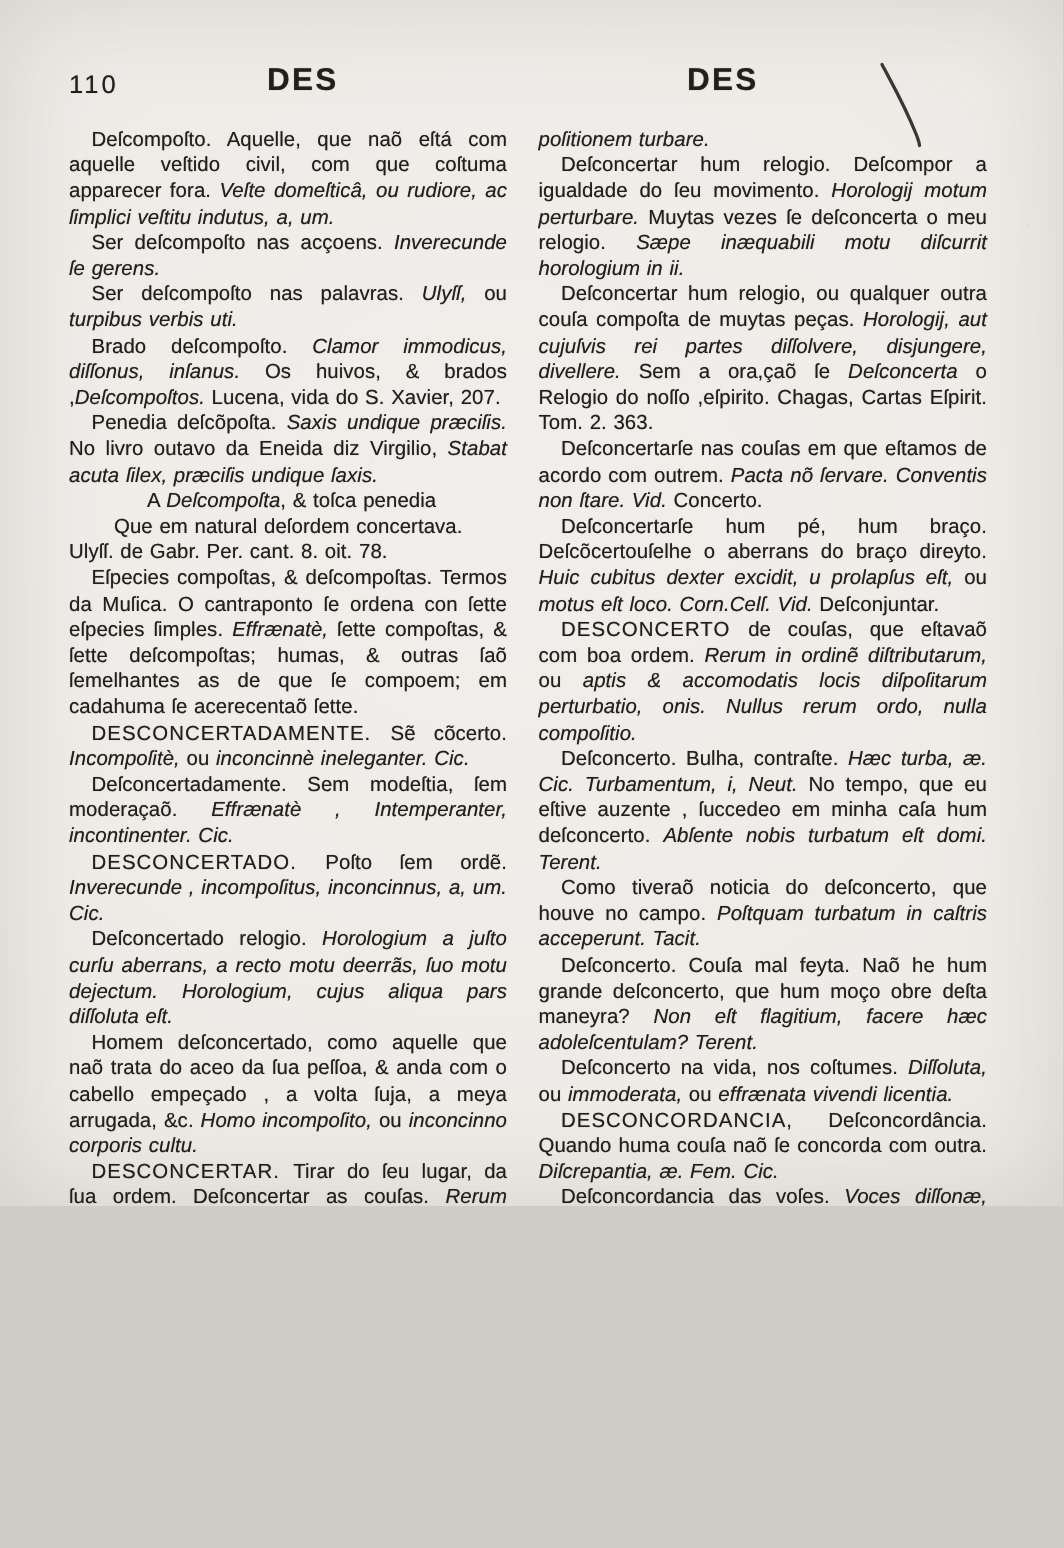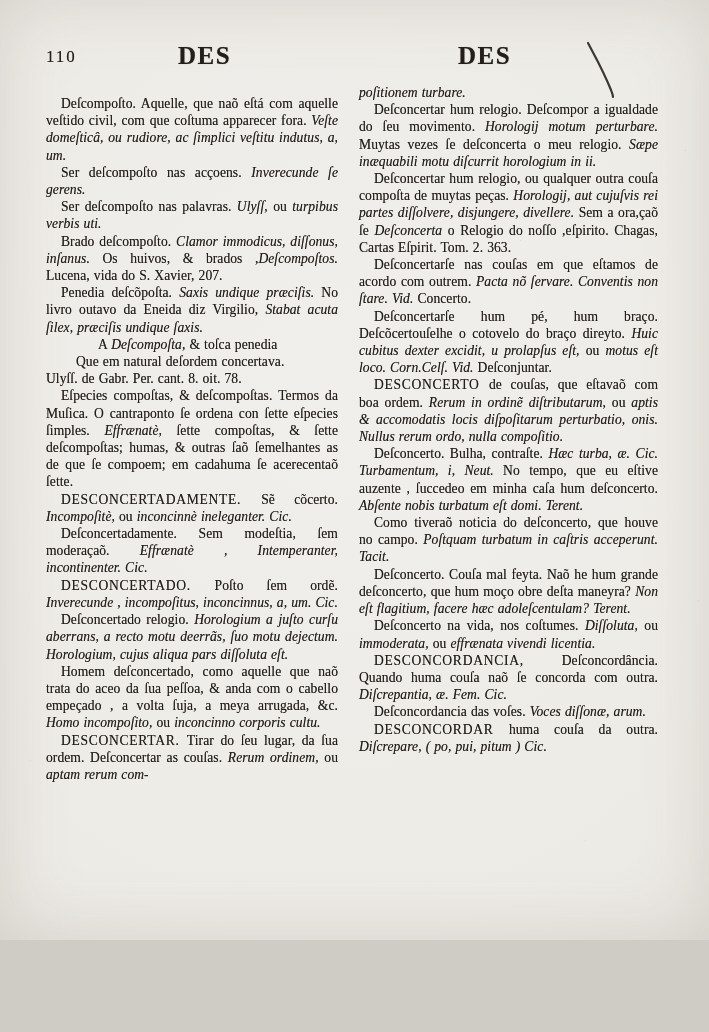--- a/index.html
+++ b/index.html
@@ -1,46 +1,46 @@
 <!DOCTYPE html>
 <html><head>
 <meta charset="utf-8">
 <style>
   html,body { margin:0; padding:0; background:#cfccc6; }
   .page {
     position:relative;
-    width:709px; height:940px;
+    width:709px; height:804px;
     margin:0 auto;
     background:
       radial-gradient(ellipse 130% 105% at 47% 42%, #f1efeb 0%, #edebe6 55%, #e2dfd8 100%);
     box-shadow: inset 0 0 70px rgba(120,110,95,.20);
-    font-family:Liberation Serif, serif;
+    font-family:Liberation Sans, sans-serif;
     color:#221e1a;
     overflow:hidden;
   }
   .folio {
     position:absolute; left:46px; top:47px;
     font-size:17px; letter-spacing:2px;
     text-shadow:0 0 .6px rgba(35,30,25,.55);
   }
   .rh {
     position:absolute; top:42px;
-    font-size:25px; font-weight:bold; letter-spacing:1.5px;
+    font-size:21px; font-weight:bold; letter-spacing:1.5px;
     text-shadow:0 0 .7px rgba(35,30,25,.5);
   }
   .rh-left  { left:178px; }
   .rh-right { left:458px; }
   .col {
     position:absolute; top:84px;
     font-size:13.6px; line-height:17.2px;
     text-align:justify;
     letter-spacing:.05px; word-spacing:.6px;
     text-shadow:0 0 .55px rgba(40,34,28,.6);
   }
-  .col-left  { left:46px;  width:292px;margin-top:11px; }
+  .col-left  { left:46px;  width:292px; }
   .col-right { left:359px; width:299px; }
   .para { margin:0; padding:0; text-indent:0; }
   .para.ind    { text-indent:15px; }
   .para.verse1 { text-indent:52px; }
   .para.verse2 { text-indent:30px; }
   .it   { font-style:italic; }
   .caps { letter-spacing:.7px; }
   .catchword {
     position:absolute; left:570px; top:962px; width:120px;
     text-align:right;
@@ -99,21 +99,21 @@
       <p class="para ind"><span class="caps">DESCONCERTADO. </span><span>Poſto ſem ordẽ. </span><span class="it">Inverecunde , incompoſitus, inconcinnus, a, um. Cic.</span></p>
       <p class="para ind"><span>Deſconcertado relogio. </span><span class="it">Horologium a juſto curſu aberrans, a recto motu deerrãs, ſuo motu dejectum. Horologium, cujus aliqua pars diſſoluta eſt.</span></p>
       <p class="para ind"><span>Homem deſconcertado, como aquelle que naõ trata do aceo da ſua peſſoa, &amp; anda com o cabello empeçado , a volta ſuja, a meya arrugada, &amp;c. </span><span class="it">Homo incompoſito, </span><span>ou </span><span class="it">inconcinno corporis cultu.</span></p>
       <p class="para ind"><span class="caps">DESCONCERTAR. </span><span>Tirar do ſeu lugar, da ſua ordem. Deſconcertar as couſas. </span><span class="it">Rerum ordinem, </span><span>ou </span><span class="it">aptam rerum com-</span></p>
     </div>
   <div class="col col-right">
       <p class="para"><span class="it">poſitionem turbare.</span></p>
       <p class="para ind"><span>Deſconcertar hum relogio. Deſcompor a igualdade do ſeu movimento. </span><span class="it">Horologij motum perturbare. </span><span>Muytas vezes ſe deſconcerta o meu relogio. </span><span class="it">Sæpe inæquabili motu diſcurrit horologium in ii.</span></p>
       <p class="para ind"><span>Deſconcertar hum relogio, ou qualquer outra couſa compoſta de muytas peças. </span><span class="it">Horologij, aut cujuſvis rei partes diſſolvere, disjungere, divellere. </span><span>Sem a ora,çaõ ſe </span><span class="it">Deſconcerta </span><span>o Relogio do noſſo ,eſpirito. Chagas, Cartas Eſpirit. Tom. 2. 363.</span></p>
       <p class="para ind"><span>Deſconcertarſe nas couſas em que eſtamos de acordo com outrem. </span><span class="it">Pacta nõ ſervare. Conventis non ſtare. Vid. </span><span>Concerto.</span></p>
-      <p class="para ind"><span>Deſconcertarſe hum pé, hum braço. Deſcõcertouſelhe o cotovelo do braço direyto. </span><span class="it">Huic cubitus dexter excidit, u prolapſus eſt, </span><span>ou </span><span class="it">motus eſt loco. Corn.Celſ. Vid. </span><span>Deſconjuntar.</span></p>
+      <p class="para ind"><span>Deſconcertarſe hum pé, hum braço. Deſcõcertouſelhe o aberrans do braço direyto. </span><span class="it">Huic cubitus dexter excidit, u prolapſus eſt, </span><span>ou </span><span class="it">motus eſt loco. Corn.Celſ. Vid. </span><span>Deſconjuntar.</span></p>
       <p class="para ind"><span class="caps">DESCONCERTO </span><span>de couſas, que eſtavaõ com boa ordem. </span><span class="it">Rerum in ordinẽ diſtributarum, </span><span>ou </span><span class="it">aptis &amp; accomodatis locis diſpoſitarum perturbatio, onis. Nullus rerum ordo, nulla compoſitio.</span></p>
       <p class="para ind"><span>Deſconcerto. Bulha, contraſte. </span><span class="it">Hæc turba, æ. Cic. Turbamentum, i, Neut. </span><span>No tempo, que eu eſtive auzente , ſuccedeo em minha caſa hum deſconcerto. </span><span class="it">Abſente nobis turbatum eſt domi. Terent.</span></p>
       <p class="para ind"><span>Como tiveraõ noticia do deſconcerto, que houve no campo. </span><span class="it">Poſtquam turbatum in caſtris acceperunt. Tacit.</span></p>
       <p class="para ind"><span>Deſconcerto. Couſa mal feyta. Naõ he hum grande deſconcerto, que hum moço obre deſta maneyra? </span><span class="it">Non eſt flagitium, facere hæc adoleſcentulam? Terent.</span></p>
       <p class="para ind"><span>Deſconcerto na vida, nos coſtumes. </span><span class="it">Diſſoluta, </span><span>ou </span><span class="it">immoderata, </span><span>ou </span><span class="it">effrænata vivendi licentia.</span></p>
       <p class="para ind"><span class="caps">DESCONCORDANCIA, </span><span>Deſconcordância. Quando huma couſa naõ ſe concorda com outra. </span><span class="it">Diſcrepantia, æ. Fem. Cic.</span></p>
       <p class="para ind"><span>Deſconcordancia das voſes. </span><span class="it">Voces diſſonæ, arum.</span></p>
       <p class="para ind"><span class="caps">DESCONCORDAR </span><span>huma couſa da outra. </span><span class="it">Diſcrepare, ( po, pui, pitum ) Cic.</span></p>
     </div>
 

